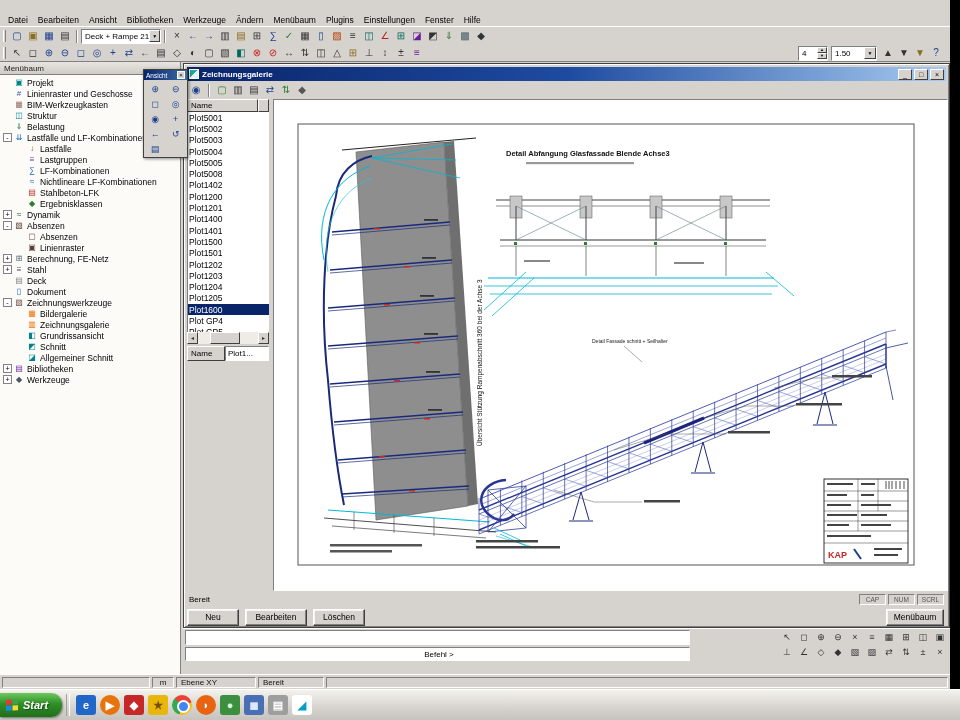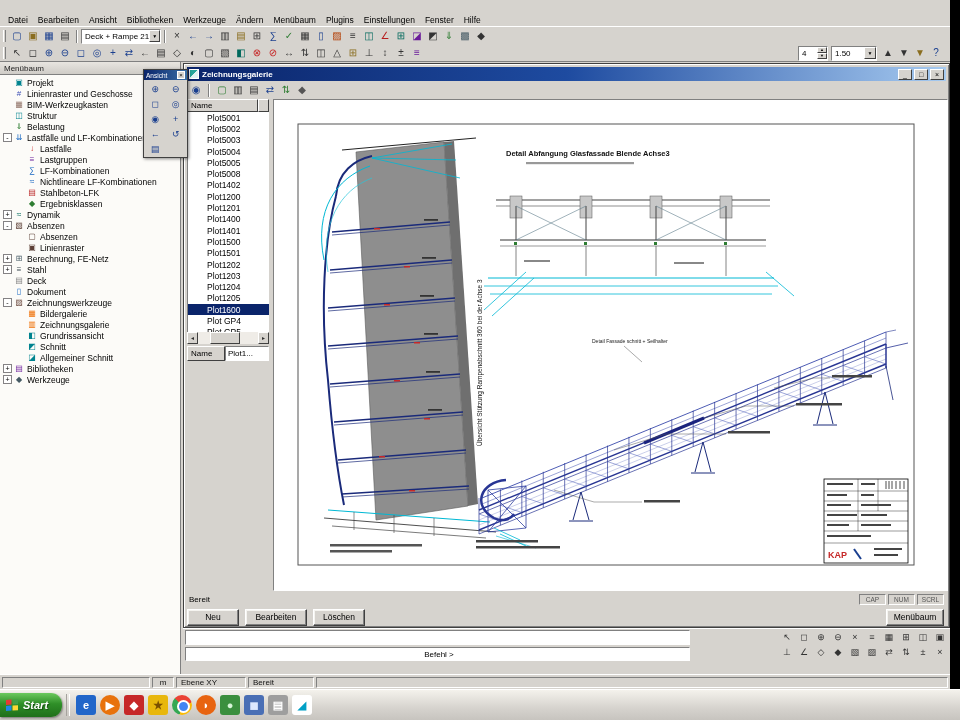--- a/index.html
+++ b/index.html
@@ -54,21 +54,21 @@
   .gwin{position:absolute;left:183px;top:63px;width:767px;height:565px;background:#d6d3ce;border:1px solid #404040;box-shadow:inset 1px 1px 0 #fff,inset -1px -1px 0 #808080;padding:3px;}
   .gw-title{height:14px;background:linear-gradient(90deg,#0a246a 0%,#1e4ba0 50%,#a6caf0 100%);display:flex;align-items:center;color:#fff;padding:0 2px;}
   .gw-icon{width:10px;height:10px;background:linear-gradient(135deg,#26a69a 0 50%,#e0f2f1 50% 100%);border:1px solid #fff;margin-right:3px;flex:none;}
   .gw-title .title-text{font-size:8px;}
   .gw-tb{height:18px;display:flex;align-items:center;padding:1px;gap:1px;}
   .gw-body{position:relative;height:527px;}
   .list-head{position:absolute;left:0;top:0;width:82px;height:13px;display:flex;}
   .col-head{width:71px;height:13px;background:#d6d3ce;border:1px solid;border-color:#fff #404040 #404040 #fff;font-size:8px;padding-left:3px;display:flex;align-items:center;}
   .corner{width:11px;height:13px;background:#d6d3ce;border:1px solid;border-color:#fff #404040 #404040 #fff;}
   .plot-rows{position:absolute;left:0;top:13px;width:82px;height:220px;background:#fff;border-left:1px solid #808080;overflow:hidden;}
-  .plot-item{height:11.3px;font-size:8.5px;padding-left:19px;display:flex;align-items:center;color:#000;white-space:nowrap;}
+  .plot-item{height:11.3px;font-size:8.5px;padding-left:1px;display:flex;align-items:center;color:#000;white-space:nowrap;}
   .plot-item.selected{background:#0a246a;color:#fff;}
   .vscroll{position:absolute;right:0;top:13px;width:11px;height:220px;background:#efece7;display:flex;flex-direction:column;}
   .sb-btn{height:10px;background:#d6d3ce;border:1px solid;border-color:#fff #404040 #404040 #fff;font-size:5px;text-align:center;line-height:9px;color:#333;flex:none;}
   .sb-track{flex:1;position:relative;}
   .sb-thumb{position:absolute;left:0;width:100%;background:#d6d3ce;border:1px solid;border-color:#fff #404040 #404040 #fff;}
   .vthumb{top:128px;height:34px;}
   .hscroll{position:absolute;left:0;top:233px;width:82px;height:12px;background:#efece7;display:flex;}
   .hscroll .sb-btn{width:11px;height:12px;line-height:11px;}
   .hthumb{top:0;height:100%;left:12px;width:30px;}
   .name-row{position:absolute;left:0;top:247px;width:82px;height:15px;display:flex;}
@@ -89,21 +89,21 @@
   .cmd-body{position:relative;height:34px;}
   .cmd-hist{position:absolute;left:2px;top:1px;width:505px;height:15px;background:#fff;border:1px solid;border-color:#808080 #fff #fff #808080;}
   .cmd-input{position:absolute;left:2px;top:18px;width:505px;height:14px;background:#fff;border:1px solid;border-color:#808080 #fff #fff #808080;display:flex;align-items:center;font-size:8px;padding-left:3px;justify-content:center;}
   .cmd-icons{position:absolute;right:2px;top:1px;display:flex;flex-direction:column;gap:1px;}
   .cmd-irow{display:flex;gap:1px;justify-content:flex-end;}
   .cmd-ib{width:16px;height:14px;display:flex;align-items:center;justify-content:center;font-size:9px;color:#333;}
 
   
   .statusbar{position:absolute;left:0;top:674px;width:950px;height:15px;background:#d6d3ce;border-top:1px solid #fff;display:flex;align-items:center;gap:2px;padding:0 2px;font-size:8px;}
   .sb-box{height:11px;border:1px solid;border-color:#808080 #fff #fff #808080;display:flex;align-items:center;padding:0 4px;color:#111;}
-  .sb-empty{width:148px;} .sb-unit{width:22px;justify-content:center;} .sb-plane{width:70px;} .sb-status{width:66px;} .sb-fill{flex:1;}
+  .sb-empty{width:148px;} .sb-unit{width:22px;justify-content:center;} .sb-plane{width:80px;} .sb-status{width:66px;} .sb-fill{flex:1;}
 
   
   .taskbar{position:absolute;left:0;top:689px;width:960px;height:31px;background:linear-gradient(#f4f2ec,#d6d3ce 60%,#c7c4bf);border-top:1px solid #fff;display:flex;align-items:center;}
   .start{height:24px;padding:0 14px 0 6px;background:linear-gradient(#6cc95e,#2f8f28 45%,#1f6f1a);border-radius:0 11px 11px 0;display:flex;align-items:center;gap:4px;color:#fff;font-weight:bold;font-size:11px;font-style:italic;text-shadow:1px 1px 1px #14500f;box-shadow:1px 1px 2px rgba(0,0,0,.4);}
   .ql-sep{width:4px;height:22px;border-left:1px solid #a5a29d;border-right:1px solid #fff;margin:0 4px;}
   .ql{width:20px;height:20px;border-radius:3px;display:flex;align-items:center;justify-content:center;margin:0 2px;flex:none;}
   .ql .g{font-size:11px;font-weight:bold;line-height:1;}
   .ql.round{border-radius:50%;}
   .ql.chrome{border-radius:50%;background:conic-gradient(from -45deg,#ea4335 0 120deg,#fbbc05 0 240deg,#34a853 0 360deg);position:relative;}
   .ql.chrome::after{content:"";width:9px;height:9px;border-radius:50%;background:#4285f4;border:2px solid #fff;position:absolute;left:4.5px;top:4.5px;}

